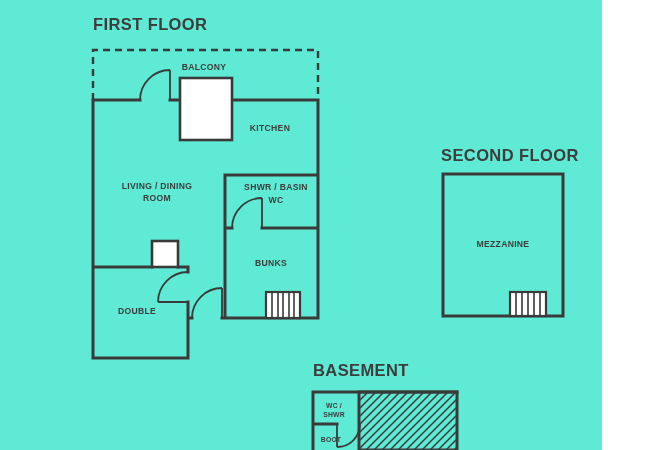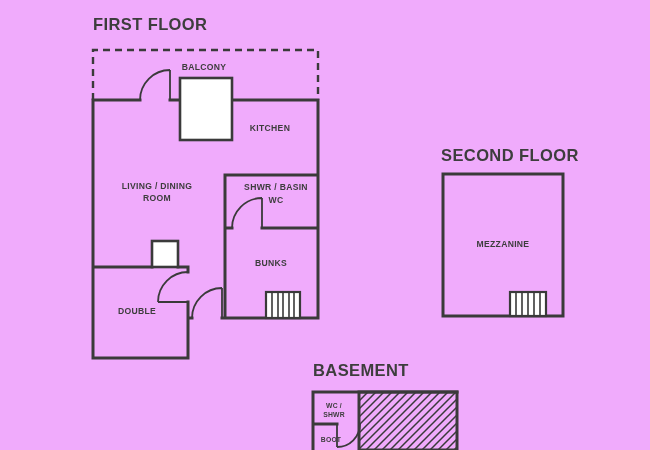--- a/index.html
+++ b/index.html
@@ -2,24 +2,24 @@
 <html><head>
 <meta charset="utf-8">
 <style>
   html, body {
     margin: 0;
     padding: 0;
     background: #ffffff;
   }
   .canvas-wrap {
     position: relative;
-    width: 650px;
+    width: 602px;
     height: 450px;
     overflow: hidden;
-    background: #f0abfc;
+    background: #5eead4;
     font-family: "Liberation Sans", sans-serif;
   }
   svg text {
     font-family: "Liberation Sans", sans-serif;
     fill: #3d3d3d;
   }
   .floor-title {
     font-size: 16.5px;
     font-weight: bold;
     letter-spacing: 0.4px;

